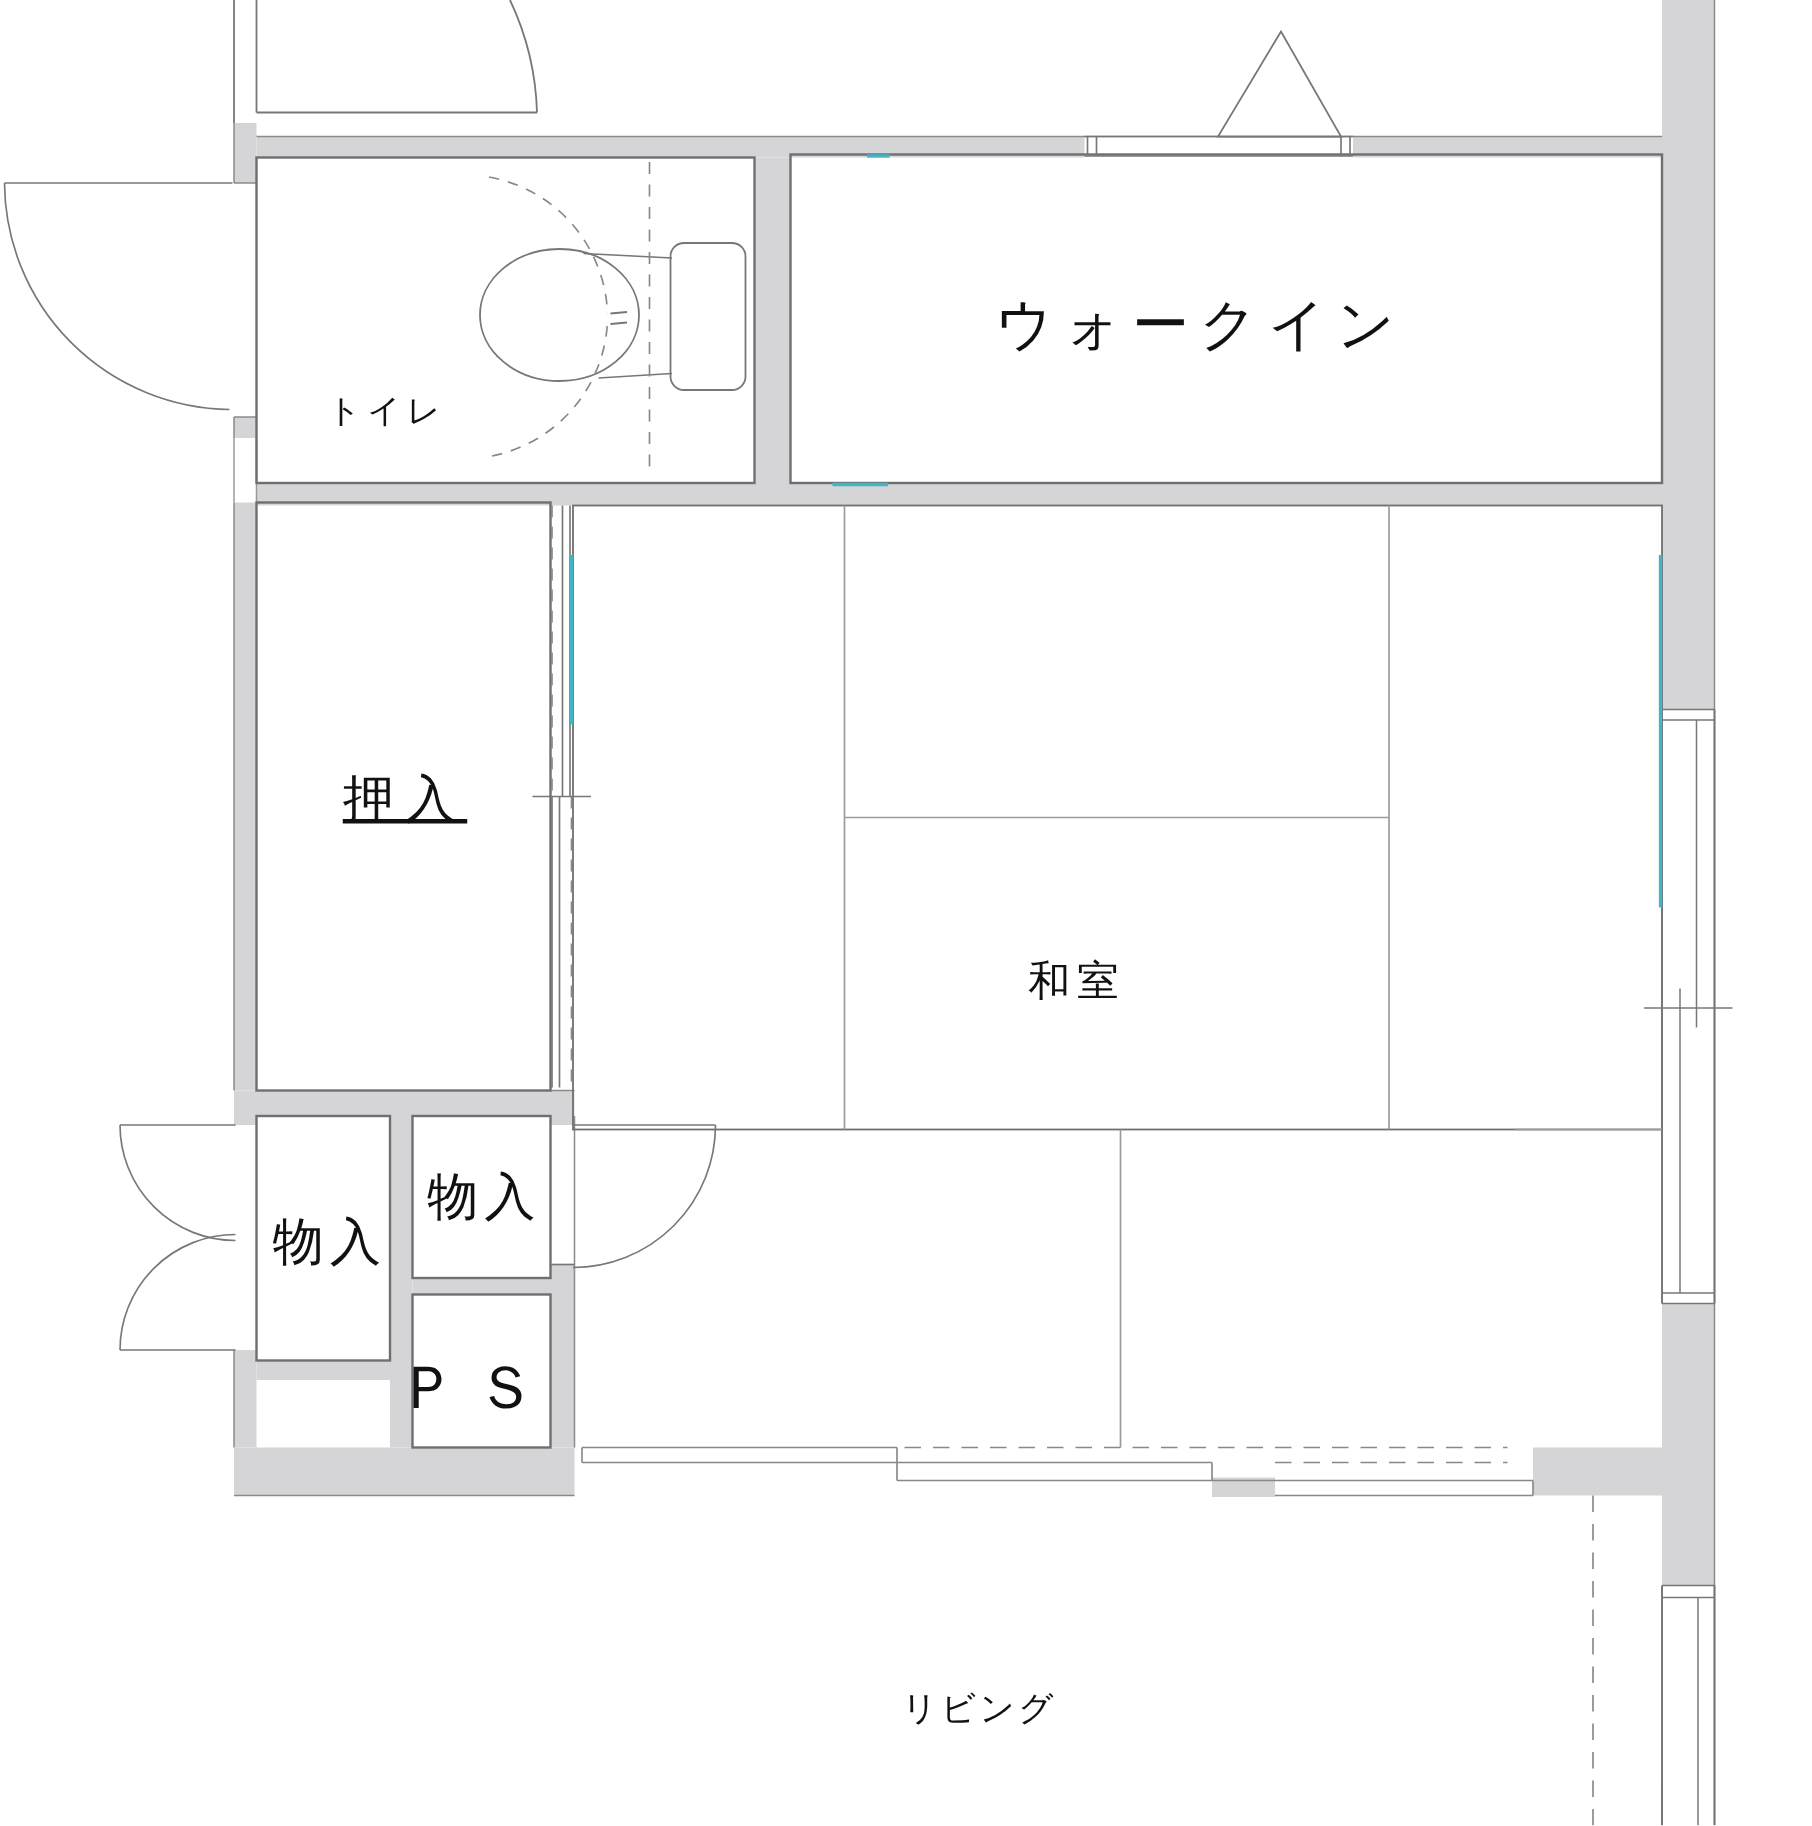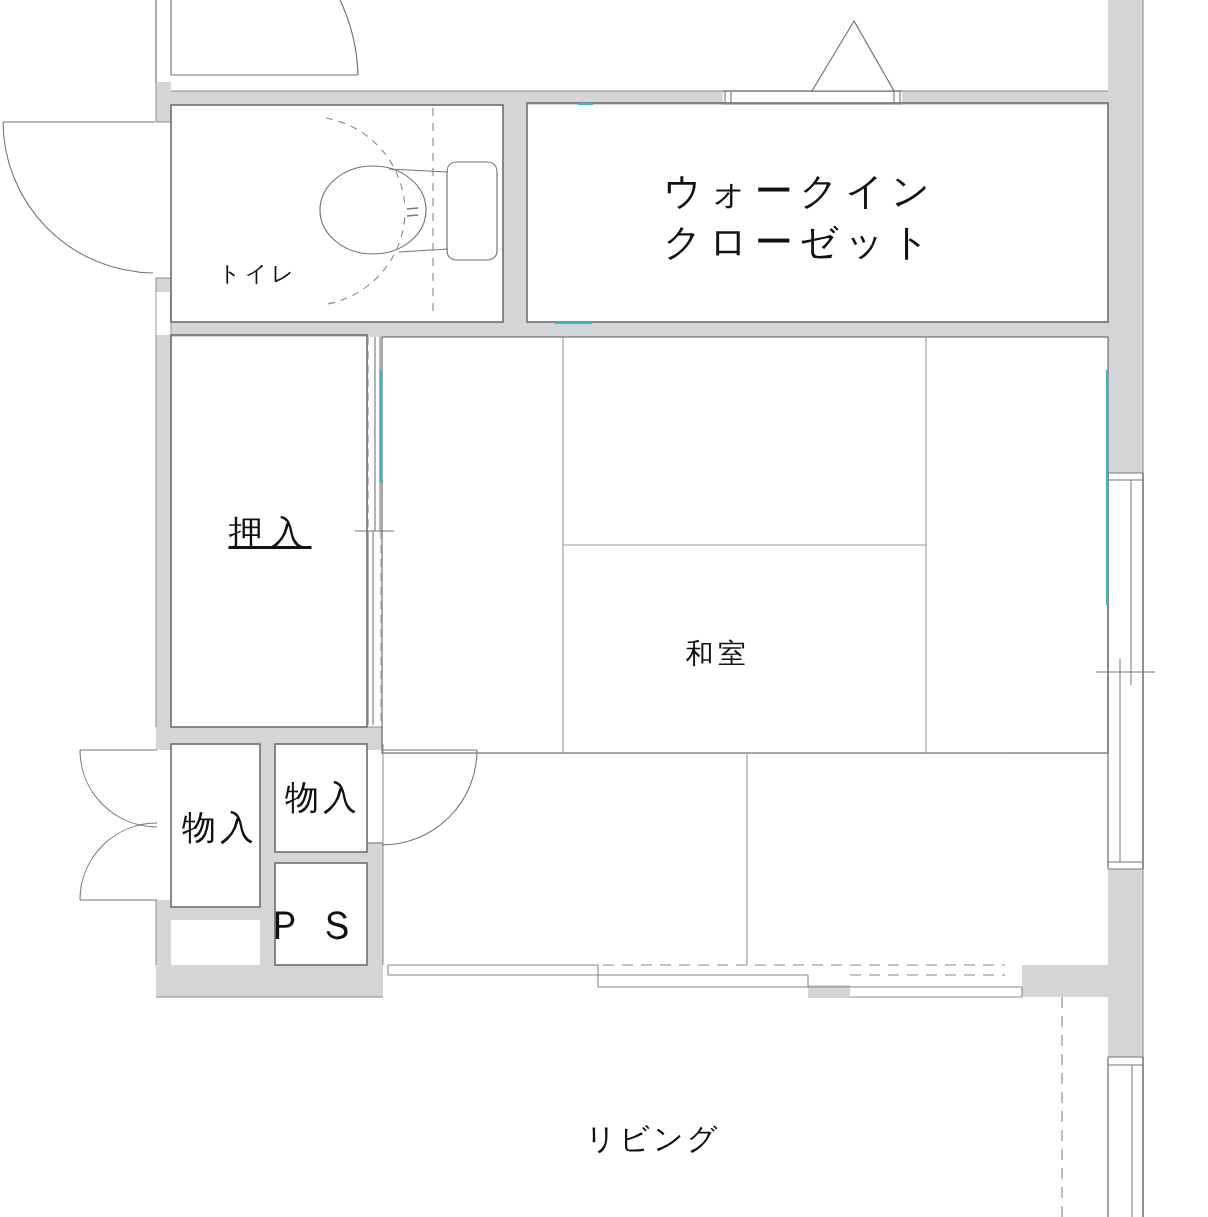--- a/index.html
+++ b/index.html
@@ -30,21 +30,21 @@
     user-select: none;
   }
   .lbl-toilet   { left: 258px;  top: 274px;  font-size: 22px; letter-spacing: 0.18em; }
   .lbl-wic      { left: 800px;  top: 217px;  font-size: 38px; letter-spacing: 0.18em;
                   text-align: center; line-height: 51px; }
   .lbl-oshiire  { left: 270px;  top: 533px;  font-size: 34px; letter-spacing: 0.22em; text-decoration: underline; }
   .lbl-washitsu { left: 718px;  top: 654px;  font-size: 28px; letter-spacing: 0.16em; }
   .lbl-mono1    { left: 220px;  top: 828px;  font-size: 34px; letter-spacing: 0.12em; }
   .lbl-mono2    { left: 323px;  top: 798px;  font-size: 34px; letter-spacing: 0.12em; }
   .lbl-ps       { left: 317px;  top: 925px;  font-size: 40px; letter-spacing: 0.30em; }
-  .lbl-living   { left: 653px;  top: 1139px; font-size: 30px; letter-spacing: 0.10em; }
+  .lbl-living   { left: 653px;  top: 1139px; font-size: 23px; letter-spacing: 0.10em; }
 </style>
 </head>
 <body>
 
 <div id="plan">
 
   <svg width="1208" height="1217" viewBox="0 0 1208 1217">
 
     <g fill="#d5d5d7" stroke="none">
 
@@ -188,21 +188,20 @@
       <path d="M381,370 L381,483"></path>
       <path d="M555,323 L592,323"></path>
       <path d="M578,104 L593,104"></path>
     </g>
   </svg>
 
   <div class="room-label lbl-toilet">トイレ</div>
 
   <div class="room-label lbl-wic">
     <div>ウォークイン</div>
-    <div>クローゼット</div>
   </div>
 
   <div class="room-label lbl-oshiire">押入</div>
 
   <div class="room-label lbl-washitsu">和室</div>
 
   <div class="room-label lbl-mono1">物入</div>
 
   <div class="room-label lbl-mono2">物入</div>
 

